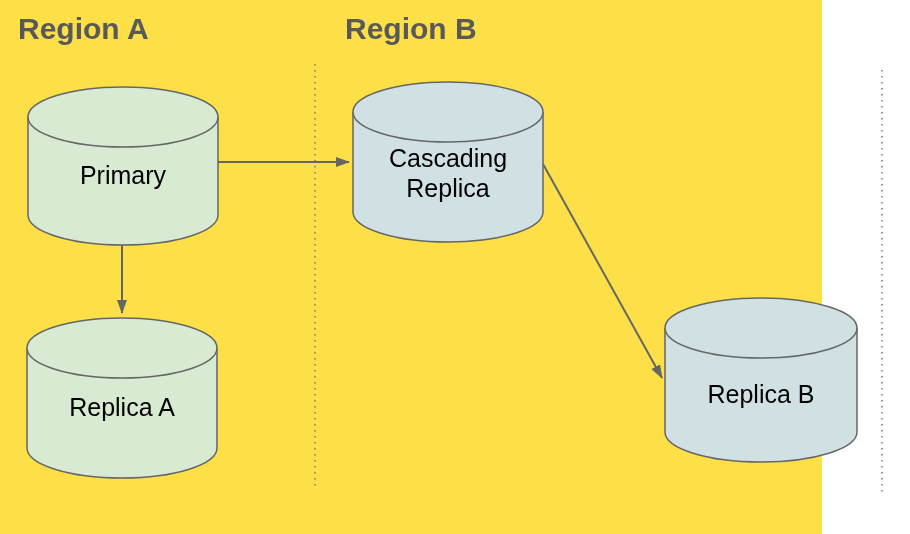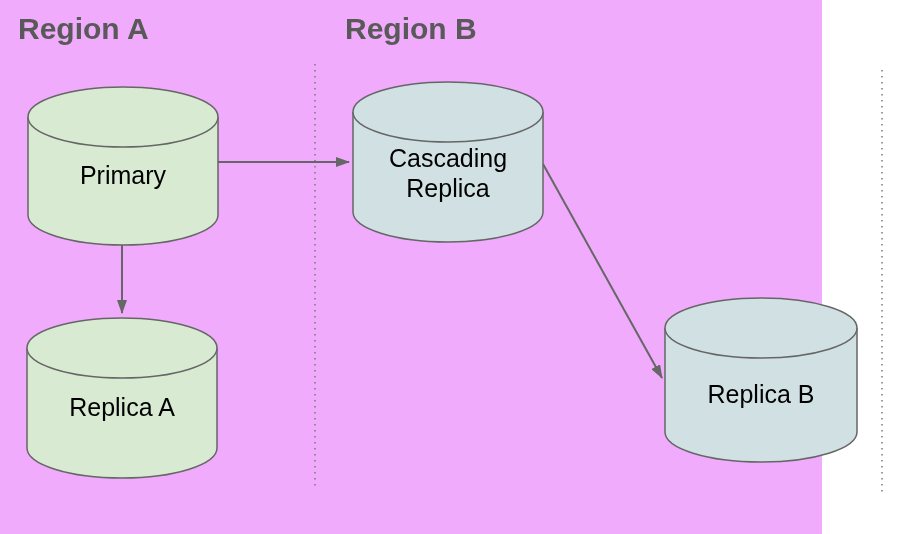--- a/index.html
+++ b/index.html
@@ -8,21 +8,21 @@
     width: 910px;
     height: 534px;
     background: #ffffff;
     overflow: hidden;
     font-family: "Liberation Sans", sans-serif;
   }
   .stage {
     position: relative;
     width: 822px;
     height: 534px;
-    background: #f0abfc;
+    background: #fde047;
   }
   svg { display: block; }
   .region-title {
     font-family: "Liberation Sans", sans-serif;
     font-size: 30px;
     font-weight: bold;
   }
   .node-label {
     font-family: "Liberation Sans", sans-serif;
     font-size: 25px;

